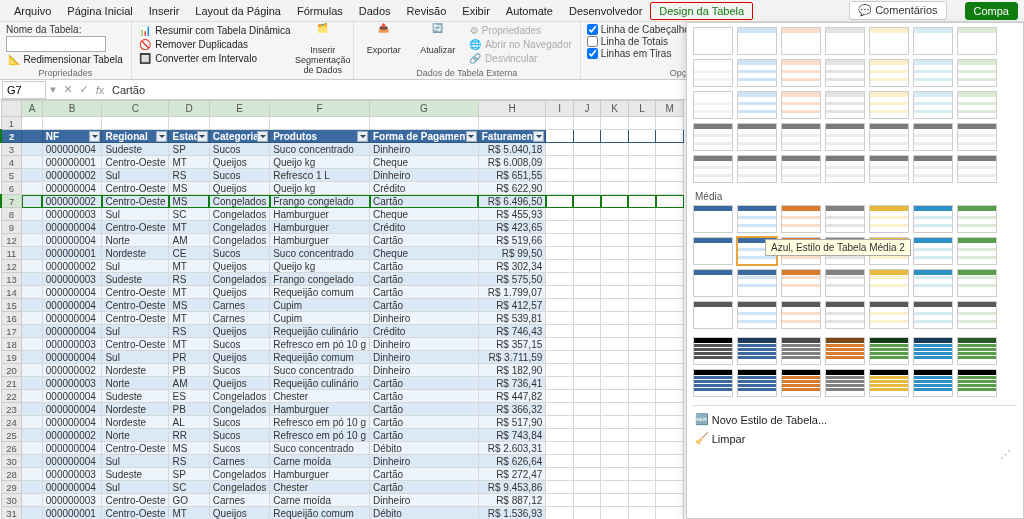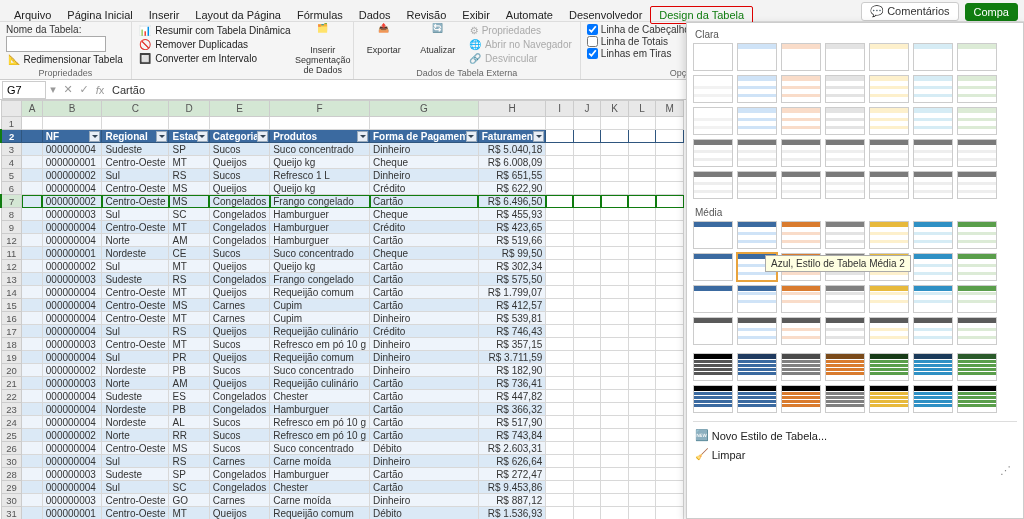--- a/index.html
+++ b/index.html
@@ -1,19 +1,19 @@
 <!DOCTYPE html>
 <html><head>
 <meta charset="utf-8">
 <style>
   * { box-sizing: border-box; margin: 0; padding: 0; font-family: "Segoe UI", Arial, sans-serif; }
   body { background: #fff; font-size: 11px; color: #333; width: 1024px; height: 519px; overflow: hidden; position: relative; }
 
   
-  .tabs { display: flex; align-items: flex-end; height: 22px; background: #f3f3f3; border-bottom: 1px solid #ddd; padding: 0 6px; gap: 2px; }
+  .tabs { display: flex; align-items: center; height: 22px; background: #f3f3f3; border-bottom: 1px solid #ddd; padding: 0 6px; gap: 14px; }
   .tab { padding: 2px 8px; font-size: 11px; color: #222; cursor: pointer; white-space: nowrap; }
   .tab.active { color: #107c10; border: 1px solid #d00; border-radius: 2px; }
   .tab-spacer { flex: 1; }
   .tab-right { padding: 2px 8px; border: 1px solid #ccc; border-radius: 3px; margin-left: 4px; background: #fff; }
   .tab-right.green { background: #107c10; color: #fff; border-color: #107c10; }
 
   
   .ribbon { display: flex; height: 58px; background: #f5f5f5; border-bottom: 1px solid #ccc; font-size: 10px; }
   .group { border-right: 1px solid #ddd; padding: 2px 6px 0 6px; display: flex; flex-direction: column; }
   .group-body { flex: 1; display: flex; align-items: flex-start; gap: 6px; }
@@ -750,21 +750,20 @@
           <td class="cell"></td>
           <td class="cell"></td>
           <td class="cell"></td>
           <td class="cell"></td>
         </tr>
       </tbody>
     </table>
 </div>
 
 <div class="pane">
-  <div class="pane-section-label">Clara</div>
   <div class="swatch-grid" id="sw-light">
       <div class="swatch">
     <div class="hdr" style="background:#ffffff"></div>
     <div class="row" style="background:#ffffff"></div>
         <div class="row" style="background:#ffffff"></div>
         <div class="row" style="background:#ffffff"></div>
         <div class="row" style="background:#ffffff"></div>
   </div>
       <div class="swatch">
     <div class="hdr" style="background:#cfe3f7"></div>

